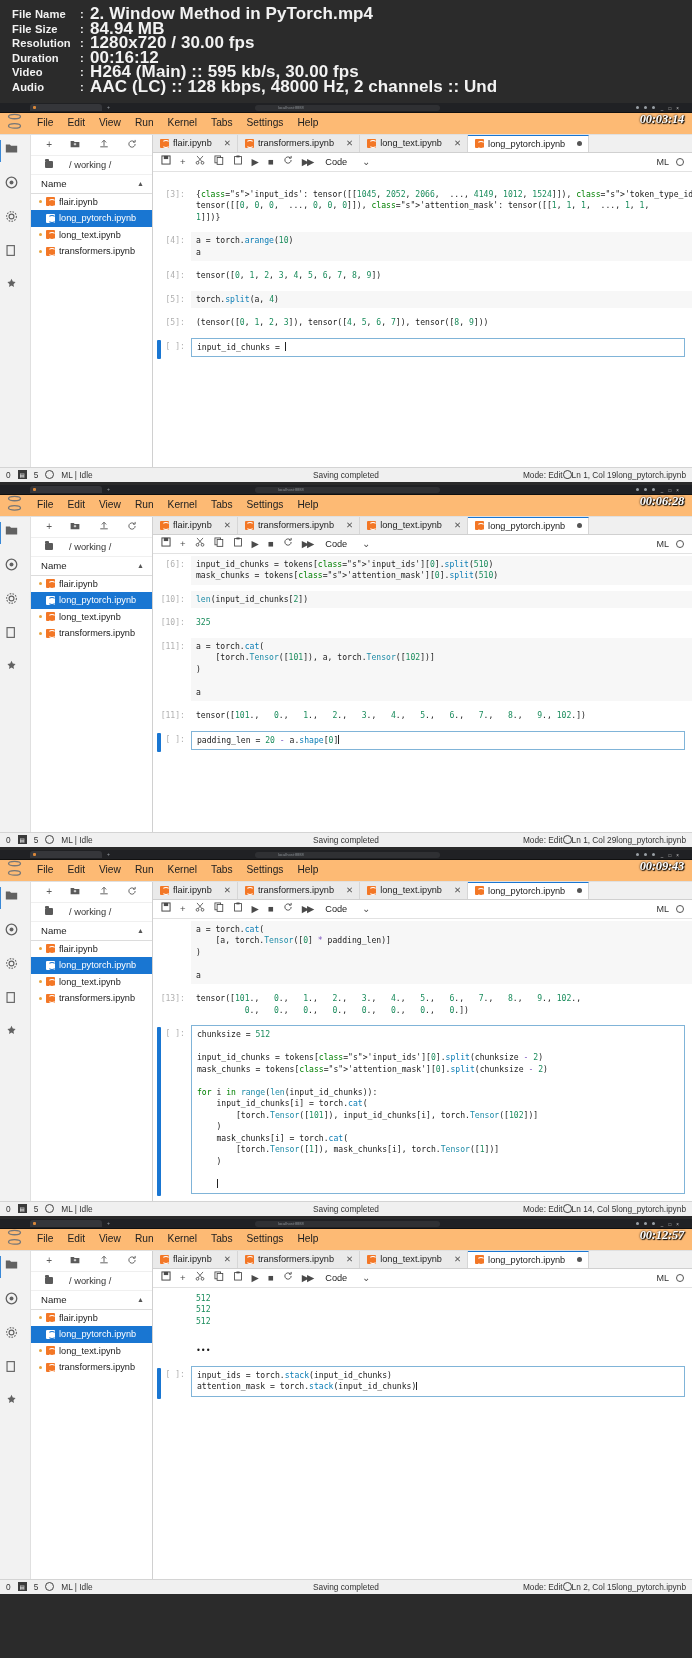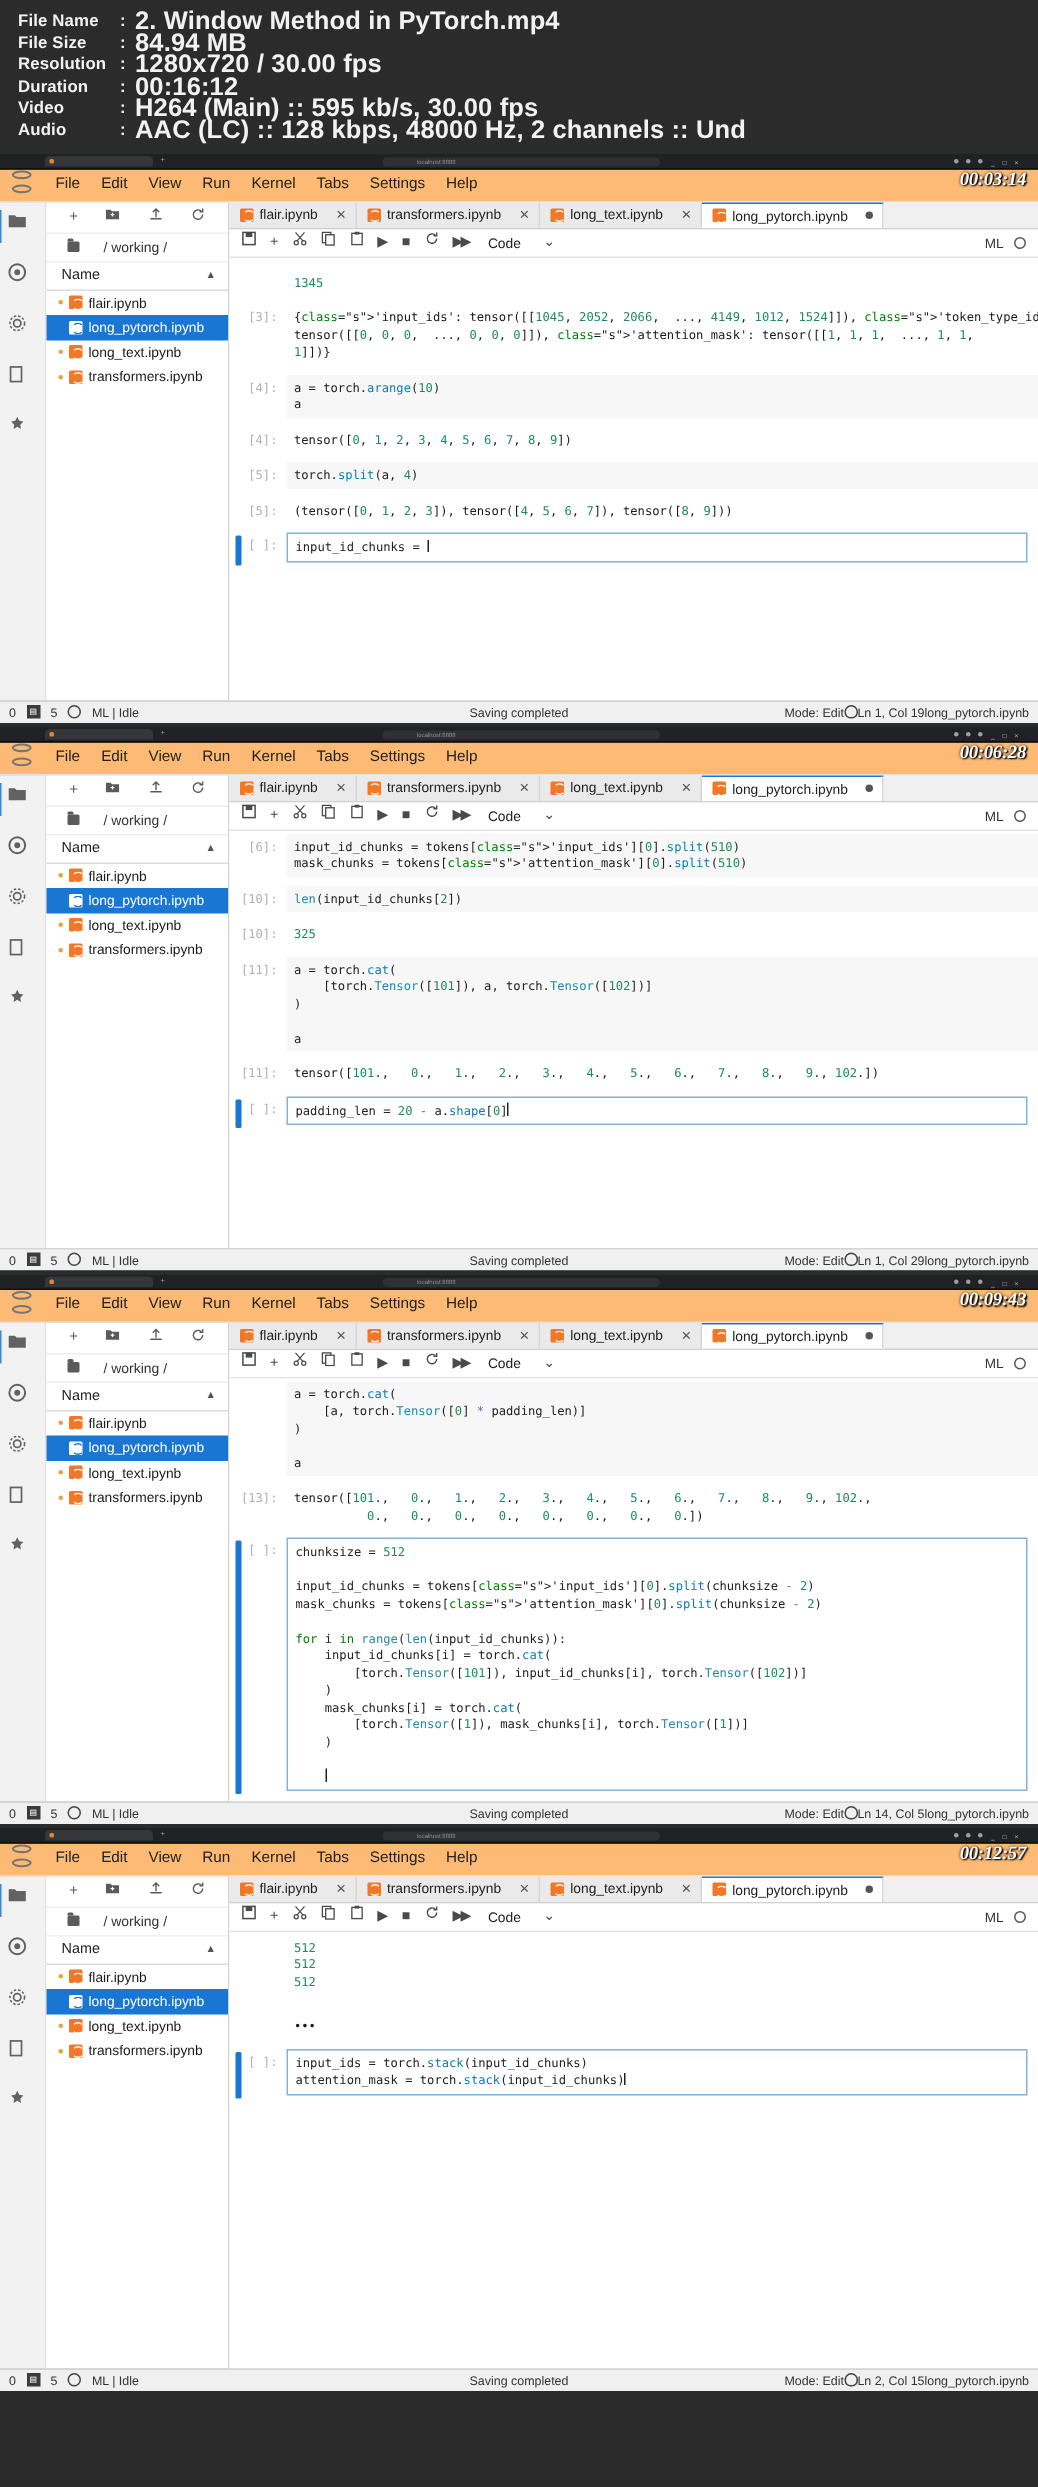--- a/index.html
+++ b/index.html
@@ -380,25 +380,20 @@
     <span class="tbi" style="letter-spacing:-2px">▶▶</span>
     <span class="tb-select">Code</span>
     <span class="tbi" style="margin-left:6px">⌄</span>
     <span class="tb-right">
       <span class="tb-kernel">ML</span>
       <span class="tb-circle"></span>
     </span>
   </div>
           <div class="cells">
             <div class="cell spacer"></div>
-            <div class="cell">
-
-      <div class="prompt"></div>
-      <div class="src output"><span class="n">1345</span></div>
-    </div>
             <div class="cell spacer"></div>
             <div class="cell">
 
       <div class="prompt">[3]:</div>
       <div class="src output">{<span <span="" class="k">class</span>="s"&gt;'input_ids': tensor([[<span class="n">1045</span>, <span class="n">2052</span>, <span class="n">2066</span>,  ..., <span class="n">4149</span>, <span class="n">1012</span>, <span class="n">1524</span>]]), <span <span="" class="k">class</span>="s"&gt;'token_type_ids':
 tensor([[<span class="n">0</span>, <span class="n">0</span>, <span class="n">0</span>,  ..., <span class="n">0</span>, <span class="n">0</span>, <span class="n">0</span>]]), <span <span="" class="k">class</span>="s"&gt;'attention_mask': tensor([[<span class="n">1</span>, <span class="n">1</span>, <span class="n">1</span>,  ..., <span class="n">1</span>, <span class="n">1</span>,
 <span class="n">1</span>]])}</div>
     </div>
             <div class="cell spacer"></div>
             <div class="cell">

